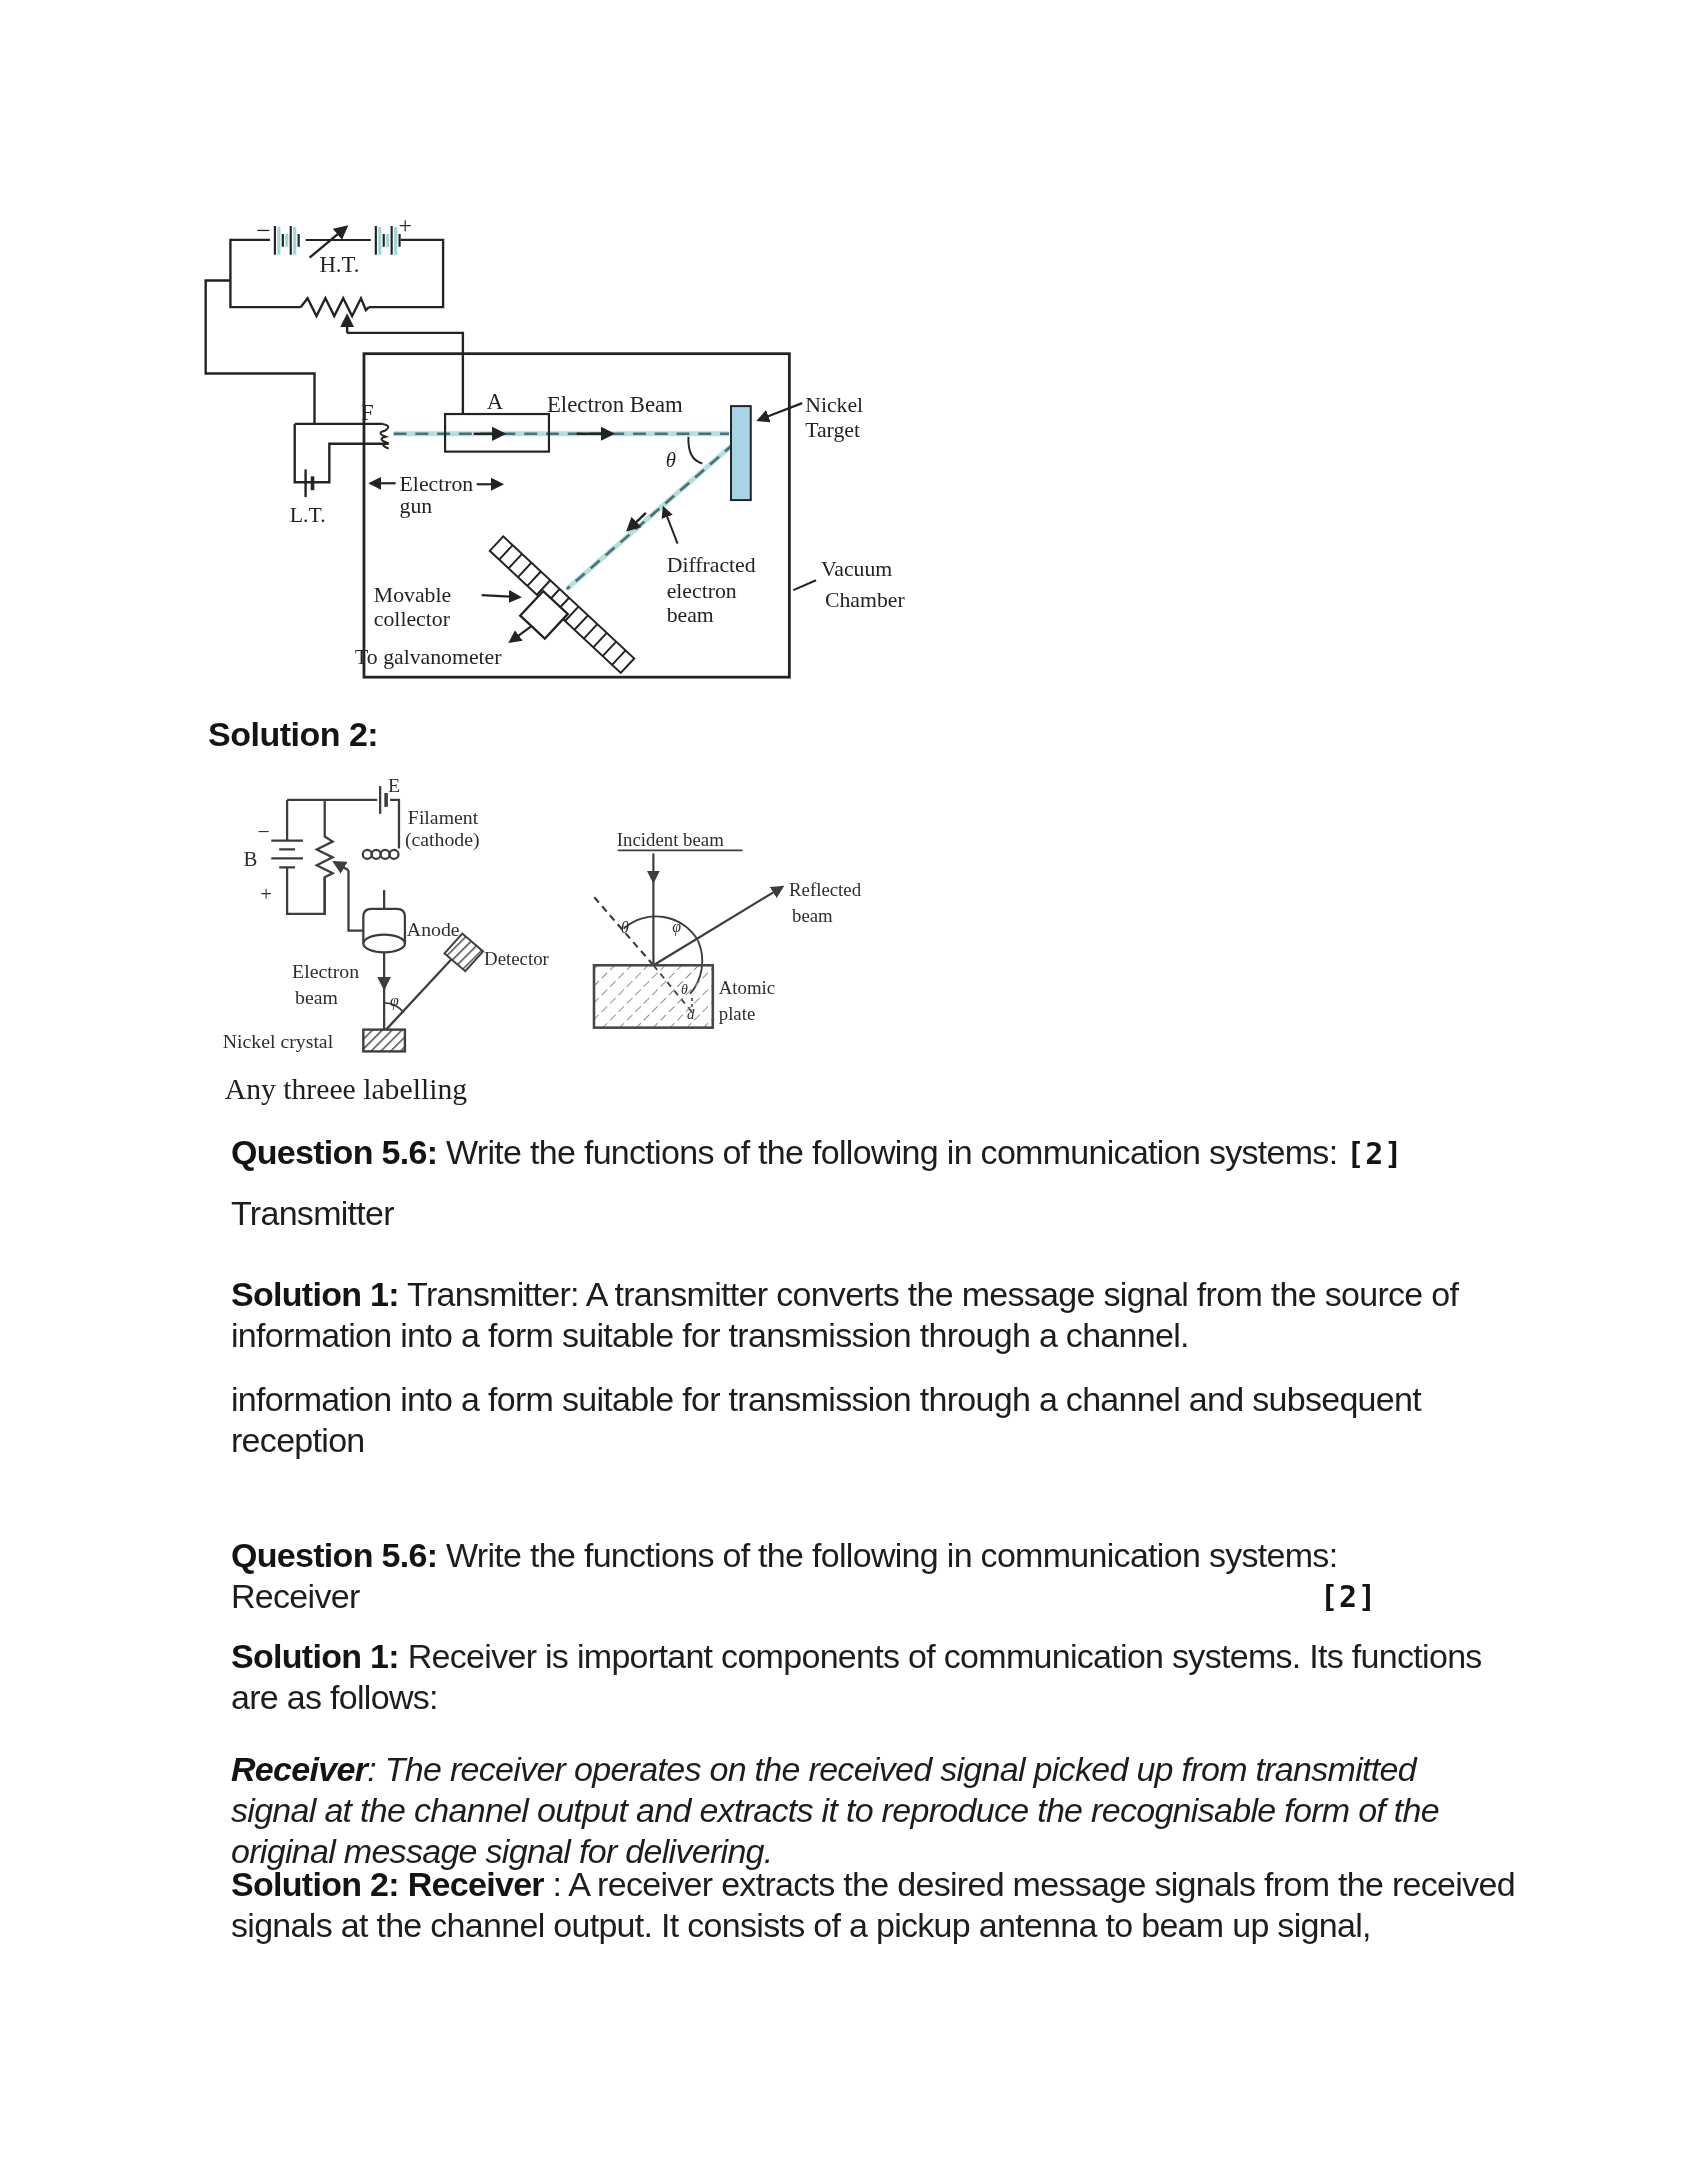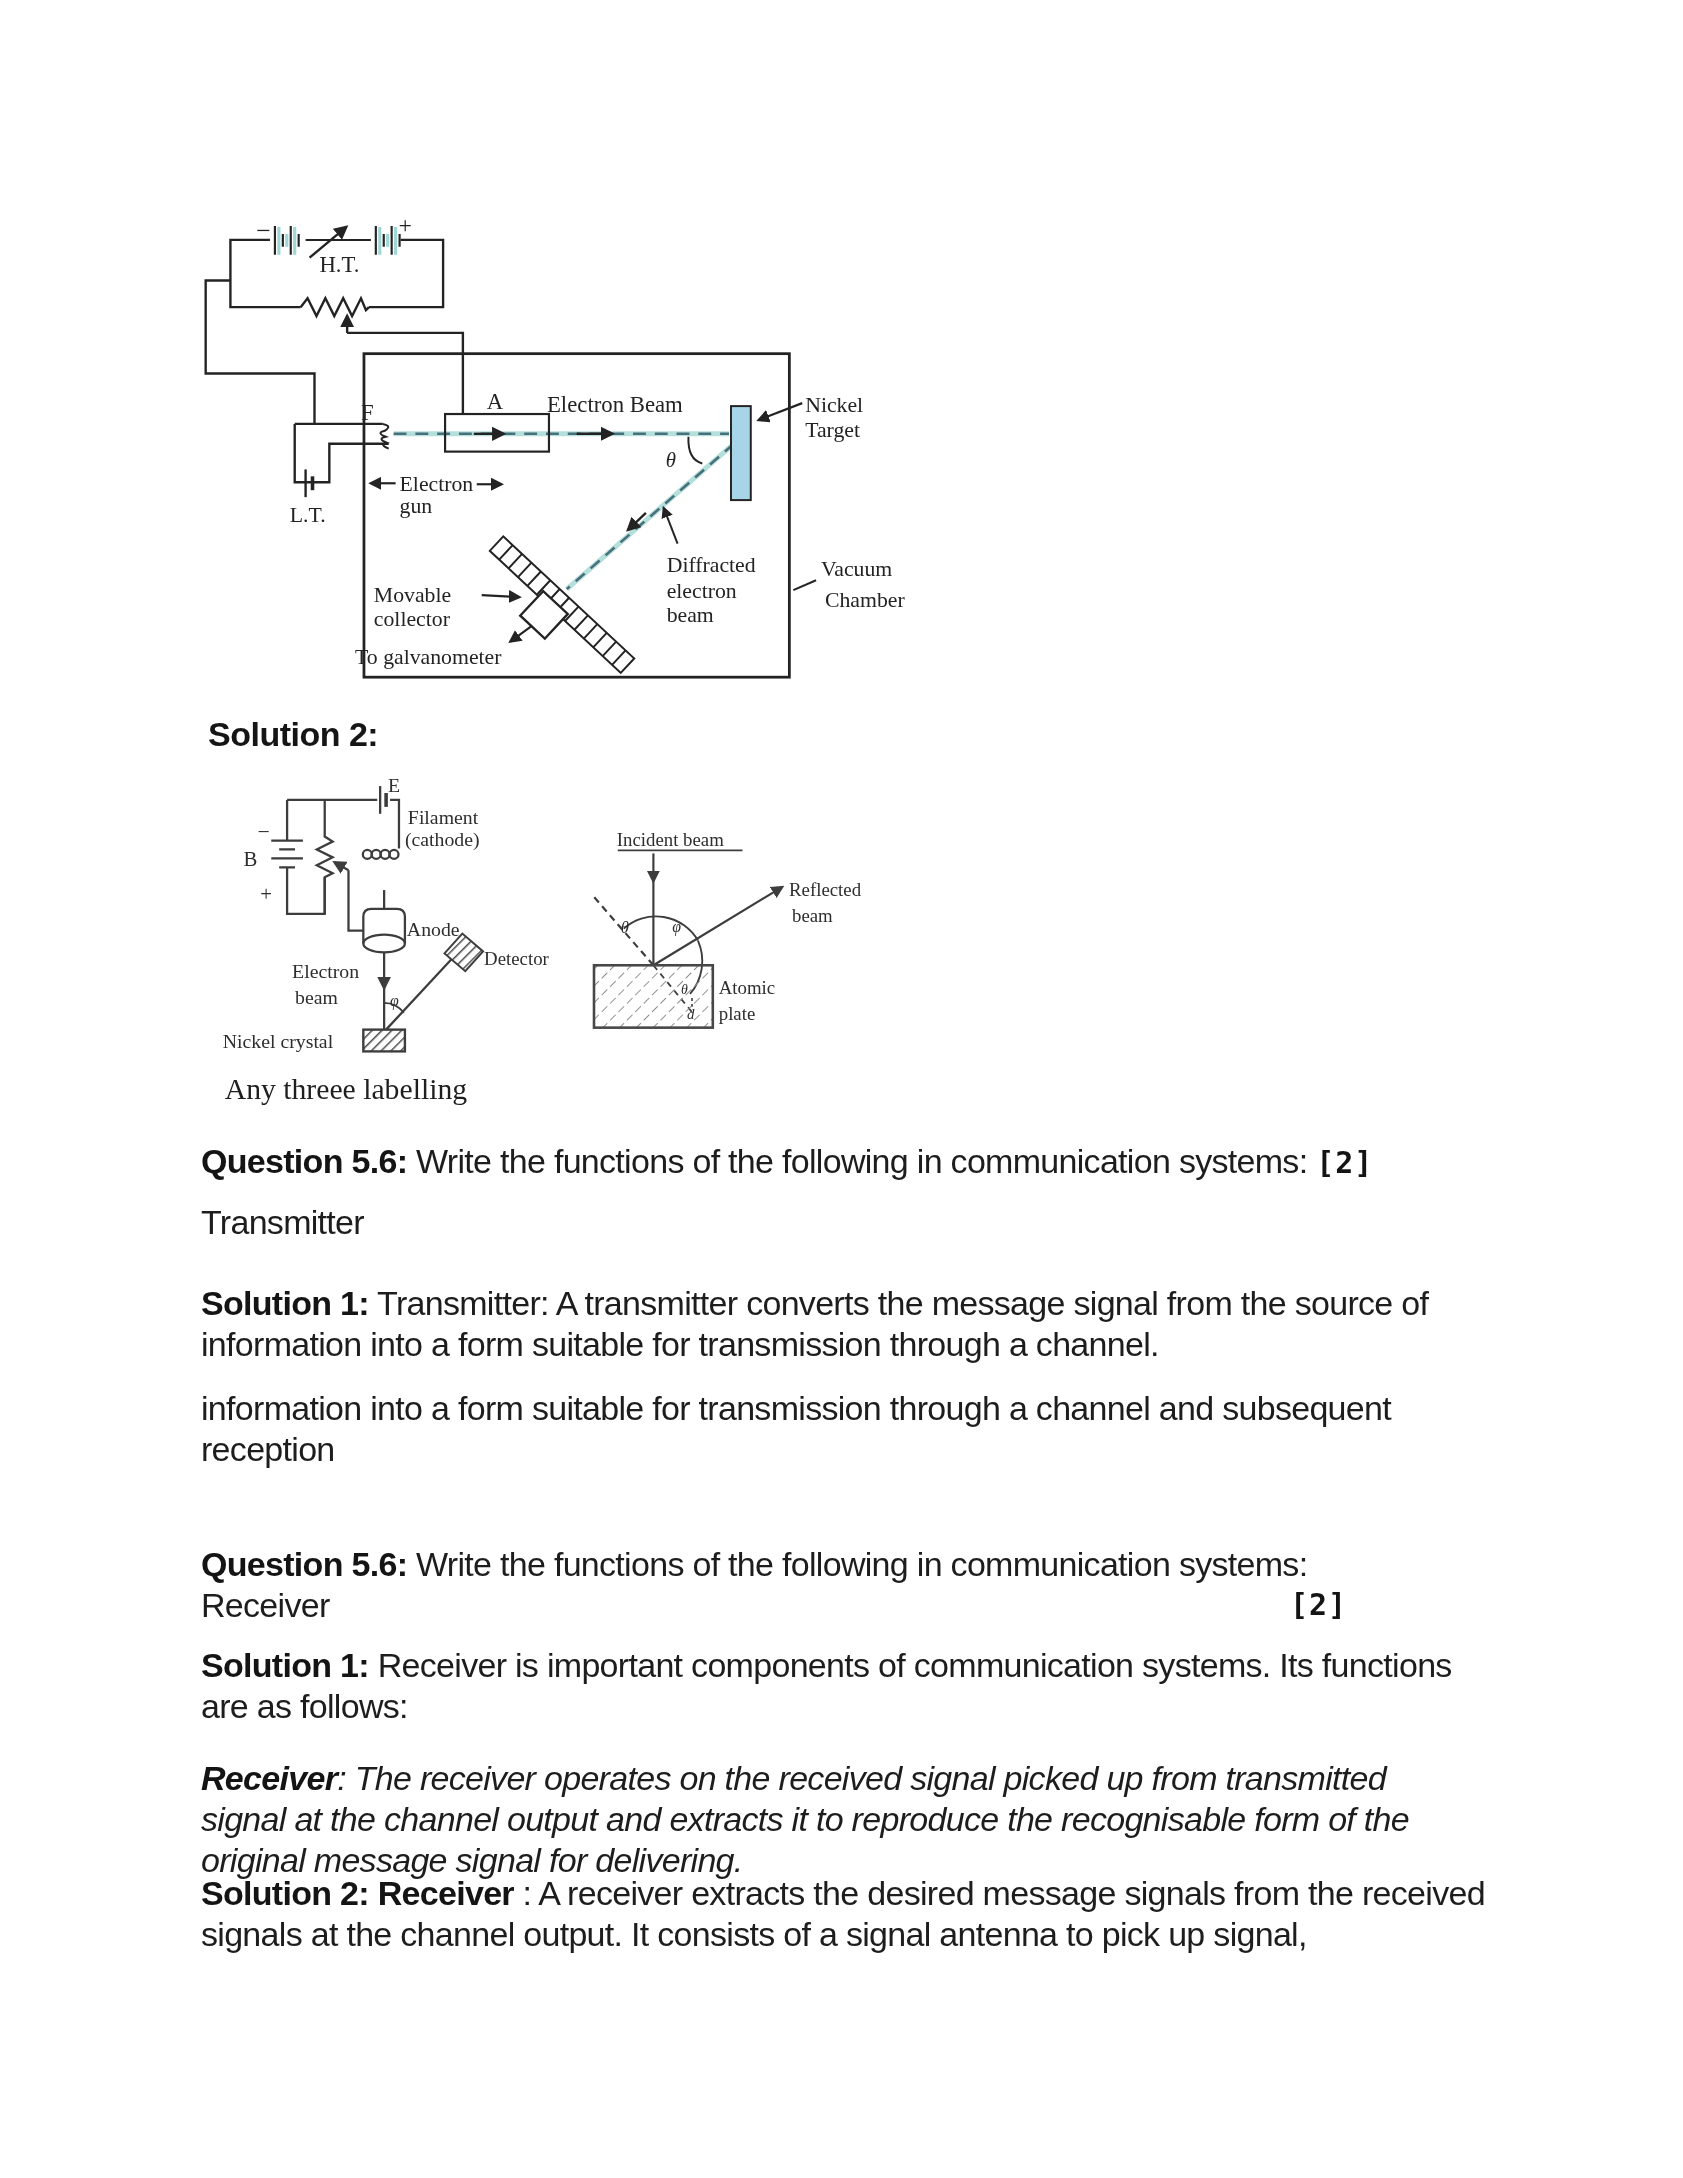--- a/index.html
+++ b/index.html
@@ -1,21 +1,21 @@
 <!DOCTYPE html>
 <html><head>
 <meta charset="utf-8">
 <style>
   html,body{margin:0;padding:0;background:#ffffff;}
   .page{position:relative;width:1683px;height:2178px;background:#ffffff;overflow:hidden;
         font-family:"Liberation Sans",sans-serif;color:#1d1d1d;}
   .dsvg{position:absolute;}
   .heading{position:absolute;left:208px;font-weight:700;font-size:34px;letter-spacing:-0.5px;color:#151515;}
   .para{position:absolute;left:201px;font-size:34px;letter-spacing:-0.7px;color:#1d1d1d;}
-  .tline{height:41px;line-height:52px;white-space:pre;position:relative;}
+  .tline{height:41px;line-height:35px;white-space:pre;position:relative;margin-left:30px;}
   .b{font-weight:700;color:#141414;}
   .mark{font-family:"DejaVu Sans Mono",monospace;font-weight:700;font-size:30px;letter-spacing:1px;color:#141414;}
   .rightmark{position:absolute;top:0;}
   svg text{font-family:"Liberation Serif","DejaVu Serif",serif;}
   .it{font-style:italic;}
 </style>
 </head>
 <body>
 
 <div class="page">
@@ -229,18 +229,18 @@
         <div class="tline"><span class="b">Solution 1:</span><span> Receiver is important components of communication systems. Its functions</span></div>
         <div class="tline"><span>are as follows:</span></div>
       </div>
       <div class="para" style="top: 1752px; font-style: italic;">
         <div class="tline"><span class="b">Receiver</span><span>: The receiver operates on the received signal picked up from transmitted</span></div>
         <div class="tline"><span>signal at the channel output and extracts it to reproduce the recognisable form of the</span></div>
         <div class="tline"><span>original message signal for delivering.</span></div>
       </div>
       <div class="para" style="top: 1867px;">
         <div class="tline"><span class="b">Solution 2: Receiver</span><span> : A receiver extracts the desired message signals from the received</span></div>
-        <div class="tline"><span>signals at the channel output. It consists of a signal antenna to pick up signal,</span></div>
+        <div class="tline"><span>signals at the channel output. It consists of a pickup antenna to beam up signal,</span></div>
       </div>
     </div>
 
 </div>
 
 
 </body></html>

